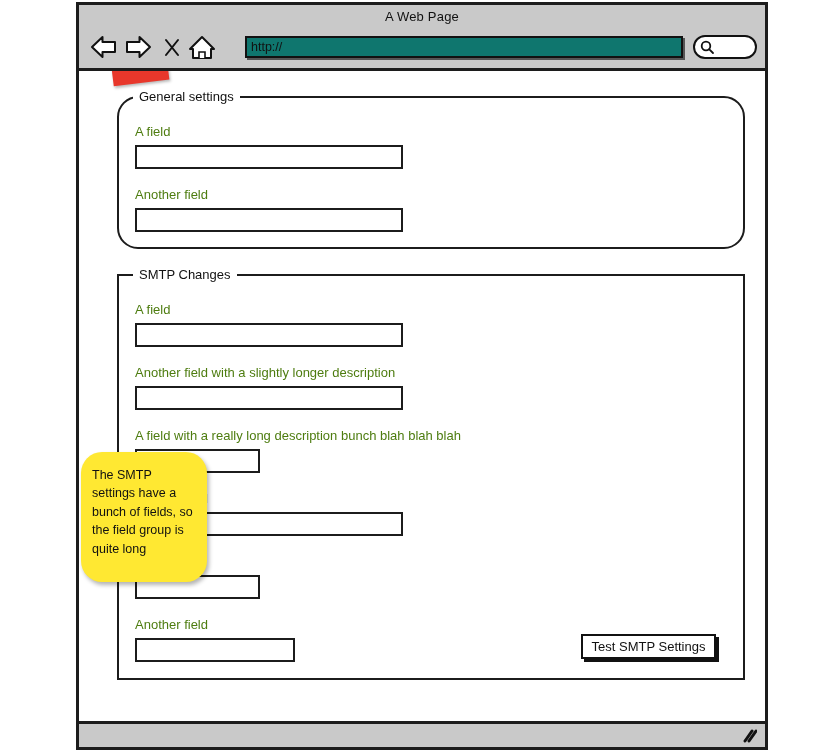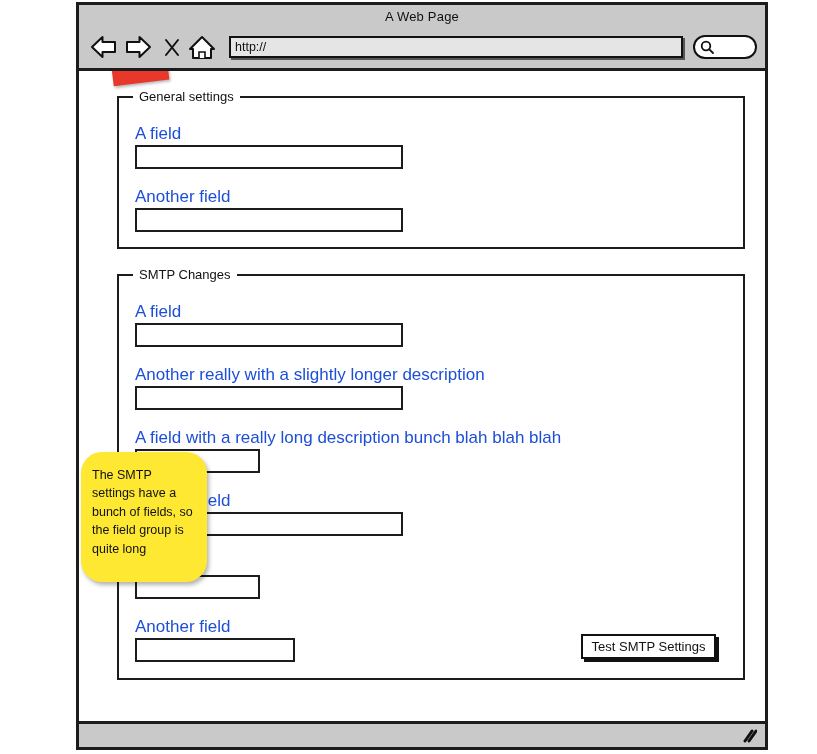--- a/index.html
+++ b/index.html
@@ -57,22 +57,22 @@
     width: 30px;
     height: 30px;
     flex: none;
     margin-right: 4px;
     display: block;
   }
   .nav-icon.x-icon { width: 22px; margin: 0 4px; }
   #url-bar {
     flex: 1 1 auto;
     height: 22px;
-    margin: 0 10px 0 8px;
-    background: #e5e5e5;
+    margin: 0 10px 0 24px;
+    background: #0f766e;
     border: 2px solid #111;
     box-shadow: 2px 2px 0 0 #555;
     display: flex;
     align-items: center;
     padding: 0 4px;
     box-sizing: border-box;
     font-size: 12.5px;
     color: #111;
     overflow: hidden;
     white-space: nowrap;
@@ -109,22 +109,22 @@
     top: -9px;
     left: 14px;
     background: #ffffff;
     padding: 0 6px;
     font-size: 13px;
     color: #111;
     white-space: nowrap;
   }
   .field-label {
     position: absolute;
-    font-size: 17px;
-    color: #1d4ed8;
+    font-size: 13px;
+    color: #4d7c0f;
     white-space: nowrap;
   }
   .field-input {
     position: absolute;
     height: 24px;
     background: #ffffff;
     border: 2px solid #1c1c1c;
     box-sizing: border-box;
   }
 
@@ -229,37 +229,37 @@
         <svg width="16" height="16" viewBox="0 0 16 16">
           <circle cx="7" cy="7" r="4.3" fill="none" stroke="#111" stroke-width="1.8"></circle>
           <path d="M10.3 10.3 L14 14" stroke="#111" stroke-width="1.8" stroke-linecap="round"></path>
         </svg>
       </div>
     </div>
   </div>
 
   <div id="page-content">
 
-    <div class="fieldset" style="left:38px; top:25px; width:628px; height:153px;">
+    <div class="fieldset" style="left:38px; top:25px; width:628px; height:153px;border-radius:21px;">
       <div class="legend">General settings</div>
 
       <div class="field-label" style="left:16px; top:26px;">A field</div>
       <div class="field-input" style="left:16px; top:47px; width:268px;" title=""></div>
 
       <div class="field-label" style="left:16px; top:89px;">Another field</div>
       <div class="field-input" style="left:16px; top:110px; width:268px;" title=""></div>
     </div>
 
     <div class="fieldset" style="left:38px; top:203px; width:628px; height:406px;">
       <div class="legend">SMTP Changes</div>
 
       <div class="field-label" style="left:16px; top:26px;">A field</div>
       <div class="field-input" style="left:16px; top:47px; width:268px;" title=""></div>
 
-      <div class="field-label" style="left:16px; top:89px;">Another really with a slightly longer description</div>
+      <div class="field-label" style="left:16px; top:89px;">Another field with a slightly longer description</div>
       <div class="field-input" style="left:16px; top:110px; width:268px;" title=""></div>
 
       <div class="field-label" style="left:16px; top:152px;">A field with a really long description bunch blah blah blah</div>
       <div class="field-input" style="left:16px; top:173px; width:125px;" title=""></div>
 
       <div class="field-label" style="left:16px; top:215px;">Another field</div>
       <div class="field-input" style="left:16px; top:236px; width:268px;" title=""></div>
 
       <div class="field-label" style="left:16px; top:278px;">A field</div>
       <div class="field-input" style="left:16px; top:299px; width:125px;" title=""></div>

